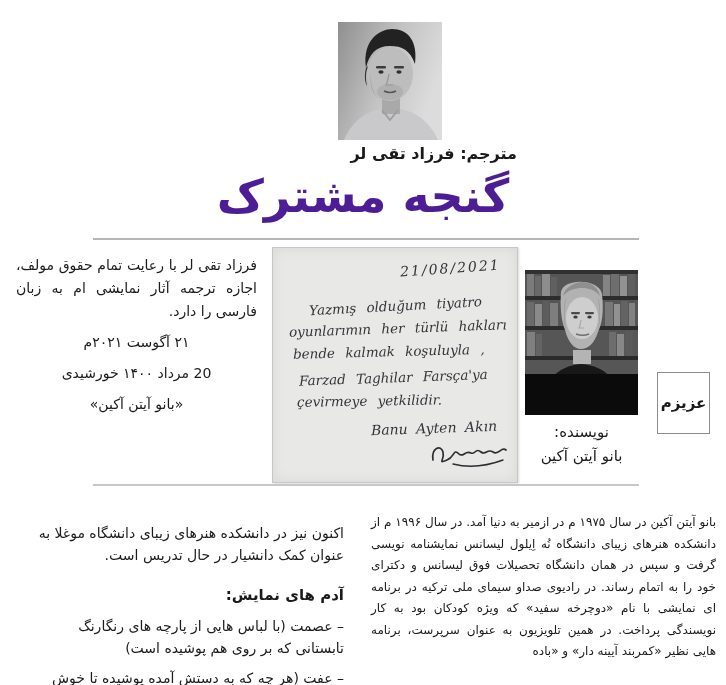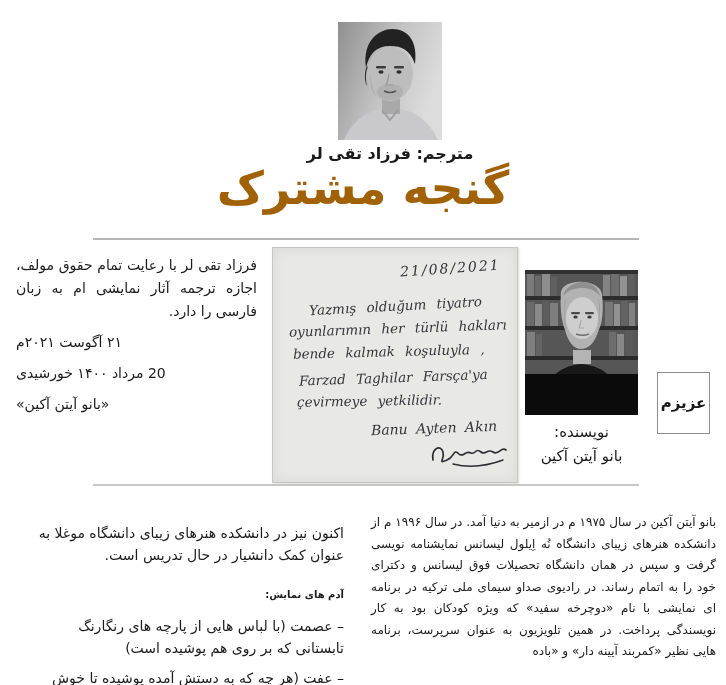--- a/index.html
+++ b/index.html
@@ -6,39 +6,39 @@
   .page{
     position:relative; width:726px; height:685px; overflow:hidden;
     background:#ffffff; color:#1a1a1a;
     font-family:"DejaVu Sans","Liberation Sans",sans-serif;
   }
   .abs{position:absolute;}
 
   
   .man-photo{left:338px; top:22px; width:104px; height:118px; display:block;}
   .translator-caption{
-    left:263px; top:144px; width:254px; text-align:center;
+    left:263px; top:144px; width:254px; text-align:right;
     font-weight:bold; font-size:16px; direction:rtl;
   }
   .main-title{
-    left:0; top:156px; width:726px; text-align:center; direction:rtl;
+    left:0; top:164px; width:726px; text-align:center; direction:rtl;
     font-weight:bold; font-size:46px; line-height:64px; white-space:nowrap;
-    color:#a16207;
+    color:#4c1d95;
   }
   .rule{left:93px; width:546px; height:2px; background:#b6b6b6;}
   .rule-top{top:238px;}
   .rule-bottom{top:484px; background:#c7c7c5;}
 
   
   .rights-block{
     left:8px; top:246px; width:257px; direction:rtl;
     font-size:14px; line-height:23px; text-align:justify; text-justify:inter-word;
   }
   .rights-block p{margin:8px;}
-  .rights-line{text-align:left;}
+  .rights-line{text-align:center;}
   .dedication-par{margin-top:6px !important;}
 
   .perm-note{
     left:272px; top:247px; width:246px; height:236px; box-sizing:border-box;
     background:#e8e8e6; border:1px solid #c6c6c4;
     box-shadow:inset 0 0 14px rgba(0,0,0,0.07), 1px 1px 2px rgba(0,0,0,0.15);
     font-family:"DejaVu Serif","Liberation Serif",serif; font-style:italic;
     color:#34343a; overflow:hidden;
   }
   .note-date{
@@ -73,21 +73,21 @@
   .bio-column{
     left:371px; top:512px; width:345px; direction:rtl;
     font-size:12px; line-height:21.5px; text-align:justify; text-justify:inter-word;
   }
   .bio-column p{margin:0;}
   .cast-column{
     left:18px; top:514px; width:334px; direction:rtl;
     font-size:14px; line-height:22px; text-align:right;
   }
   .cast-column p{margin:8px;}
-  .cast-heading{font-weight:bold; margin-top:18px !important; font-size:10px;}
+  .cast-heading{font-weight:bold; margin-top:18px !important; font-size:15px;}
   .cast-items{margin-top:9px !important;}
 </style>
 </head>
 <body>
 
 <div class="page">
 
   <svg class="abs man-photo" viewBox="0 0 104 118" xmlns="http://www.w3.org/2000/svg" aria-hidden="true">
     <defs>
       <linearGradient id="mbg" x1="0" y1="0" x2="1" y2="0.4">

